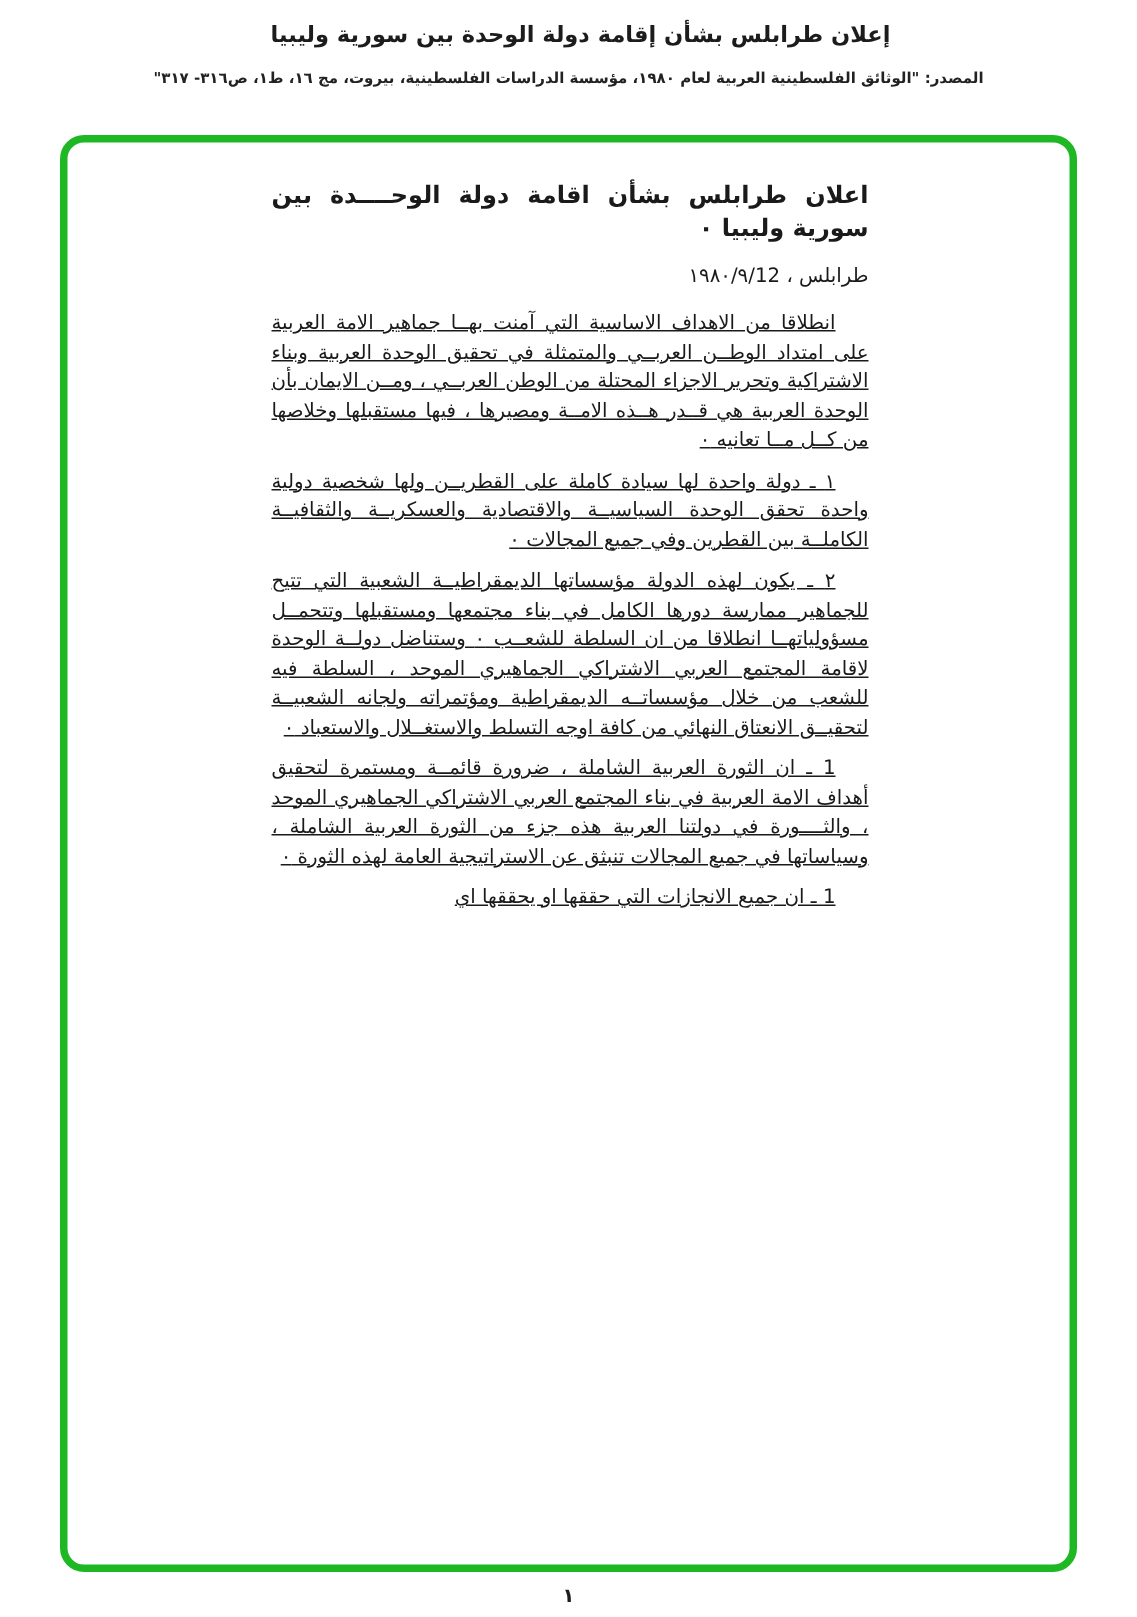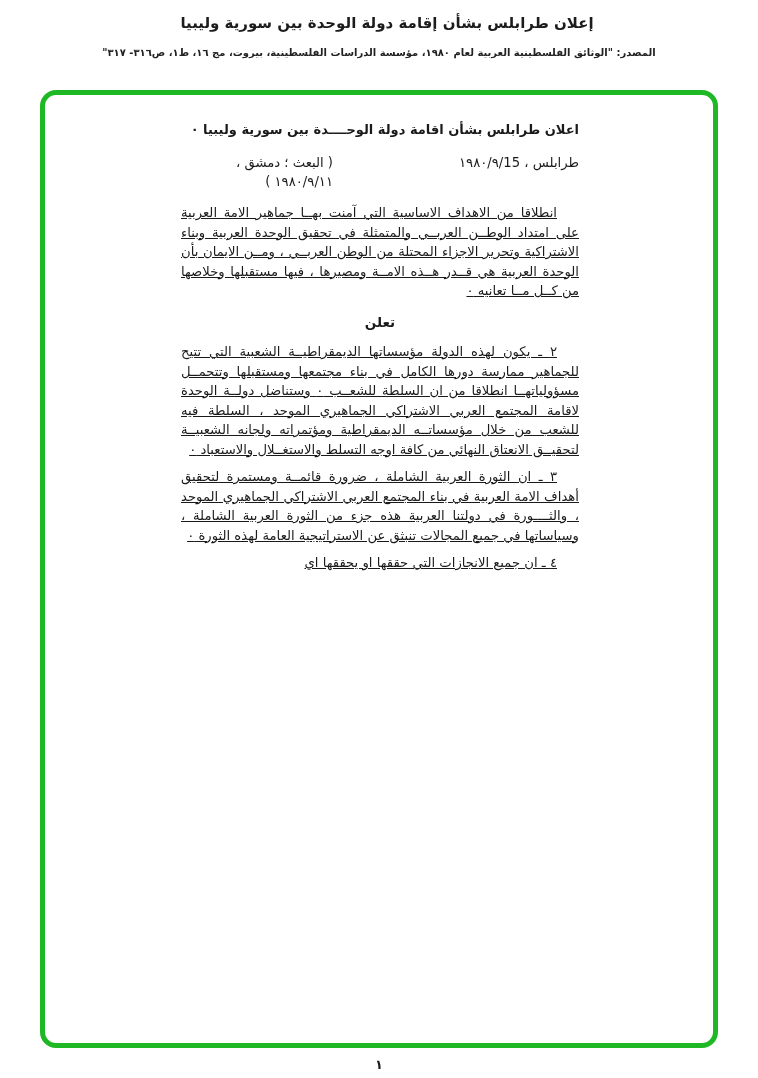--- a/index.html
+++ b/index.html
@@ -45,21 +45,21 @@
     background: #fff;
   }
   .doc {
     font-size: 13.2px;
     line-height: 19.5px;
     text-align: justify;
     color: #1a1a1a;
   }
   .doc-title {
     font-weight: bold;
-    font-size: 13px;
+    font-size: 16px;
     line-height: 22px;
     text-align: justify;
     margin-bottom: 12px;
   }
   .dateline {
     display: flex;
     justify-content: space-between;
     align-items: flex-start;
     margin-bottom: 12px;
     line-height: 19px;
@@ -97,28 +97,27 @@
   <div class="title">إعلان طرابلس بشأن إقامة دولة الوحدة بين سورية وليبيا</div>
   <div class="source">المصدر: "الوثائق الفلسطينية العربية لعام ١٩٨٠، مؤسسة الدراسات الفلسطينية، بيروت، مج ١٦، ط١، ص٣١٦- ٣١٧"</div>
 </div>
 
 <div class="frame" style="border-color: rgb(31, 184, 37);">
   <div class="doc">
 
     <p class="doc-title">اعلان طرابلس بشأن اقامة دولة الوحــــدة بين سورية وليبيا ٠</p>
 
     <div class="dateline">
-      <span class="dl-right">طرابلس ، ١٩٨٠/٩/15</span>
-      <span class="dl-left">( البعث ؛ دمشق ، ١٩٨٠/٩/١١ )</span>
+      <span class="dl-right">طرابلس ، ١٩٨٠/٩/12</span>
     </div>
 
     <p class="para">انطلاقا من الاهداف الاساسية التي آمنت بهــا جماهير الامة العربية على امتداد الوطــن العربــي والمتمثلة في تحقيق الوحدة العربية وبناء الاشتراكية وتحرير الاجزاء المحتلة من الوطن العربــي ، ومــن الايمان بأن الوحدة العربية هي قــدر هــذه الامــة ومصيرها ، فيها مستقبلها وخلاصها من كــل مــا تعانيه ٠</p>
 
-    <p class="center-heading">تعلن</p>
 
+    <p class="para">١ ـ دولة واحدة لها سيادة كاملة على القطريــن ولها شخصية دولية واحدة تحقق الوحدة السياسيــة والاقتصادية والعسكريــة والثقافيــة الكاملــة بين القطرين وفي جميع المجالات ٠</p>
     <p class="para">٢ ـ يكون لهذه الدولة مؤسساتها الديمقراطيــة الشعبية التي تتيح للجماهير ممارسة دورها الكامل في بناء مجتمعها ومستقبلها وتتحمــل مسؤولياتهــا انطلاقا من ان السلطة للشعــب ٠ وستناضل دولــة الوحدة لاقامة المجتمع العربي الاشتراكي الجماهيري الموحد ، السلطة فيه للشعب من خلال مؤسساتــه الديمقراطية ومؤتمراته ولجانه الشعبيــة لتحقيــق الانعتاق النهائي من كافة اوجه التسلط والاستغــلال والاستعباد ٠</p>
-    <p class="para">٣ ـ ان الثورة العربية الشاملة ، ضرورة قائمــة ومستمرة لتحقيق أهداف الامة العربية في بناء المجتمع العربي الاشتراكي الجماهيري الموحد ، والثــــورة في دولتنا العربية هذه جزء من الثورة العربية الشاملة ، وسياساتها في جميع المجالات تنبثق عن الاستراتيجية العامة لهذه الثورة ٠</p>
-    <p class="para">٤ ـ ان جميع الانجازات التي حققها او يحققها اي</p>
+    <p class="para">1 ـ ان الثورة العربية الشاملة ، ضرورة قائمــة ومستمرة لتحقيق أهداف الامة العربية في بناء المجتمع العربي الاشتراكي الجماهيري الموحد ، والثــــورة في دولتنا العربية هذه جزء من الثورة العربية الشاملة ، وسياساتها في جميع المجالات تنبثق عن الاستراتيجية العامة لهذه الثورة ٠</p>
+    <p class="para">1 ـ ان جميع الانجازات التي حققها او يحققها اي</p>
 
   </div>
 </div>
 
 <div class="page-number">١</div>
 
 </body></html>

